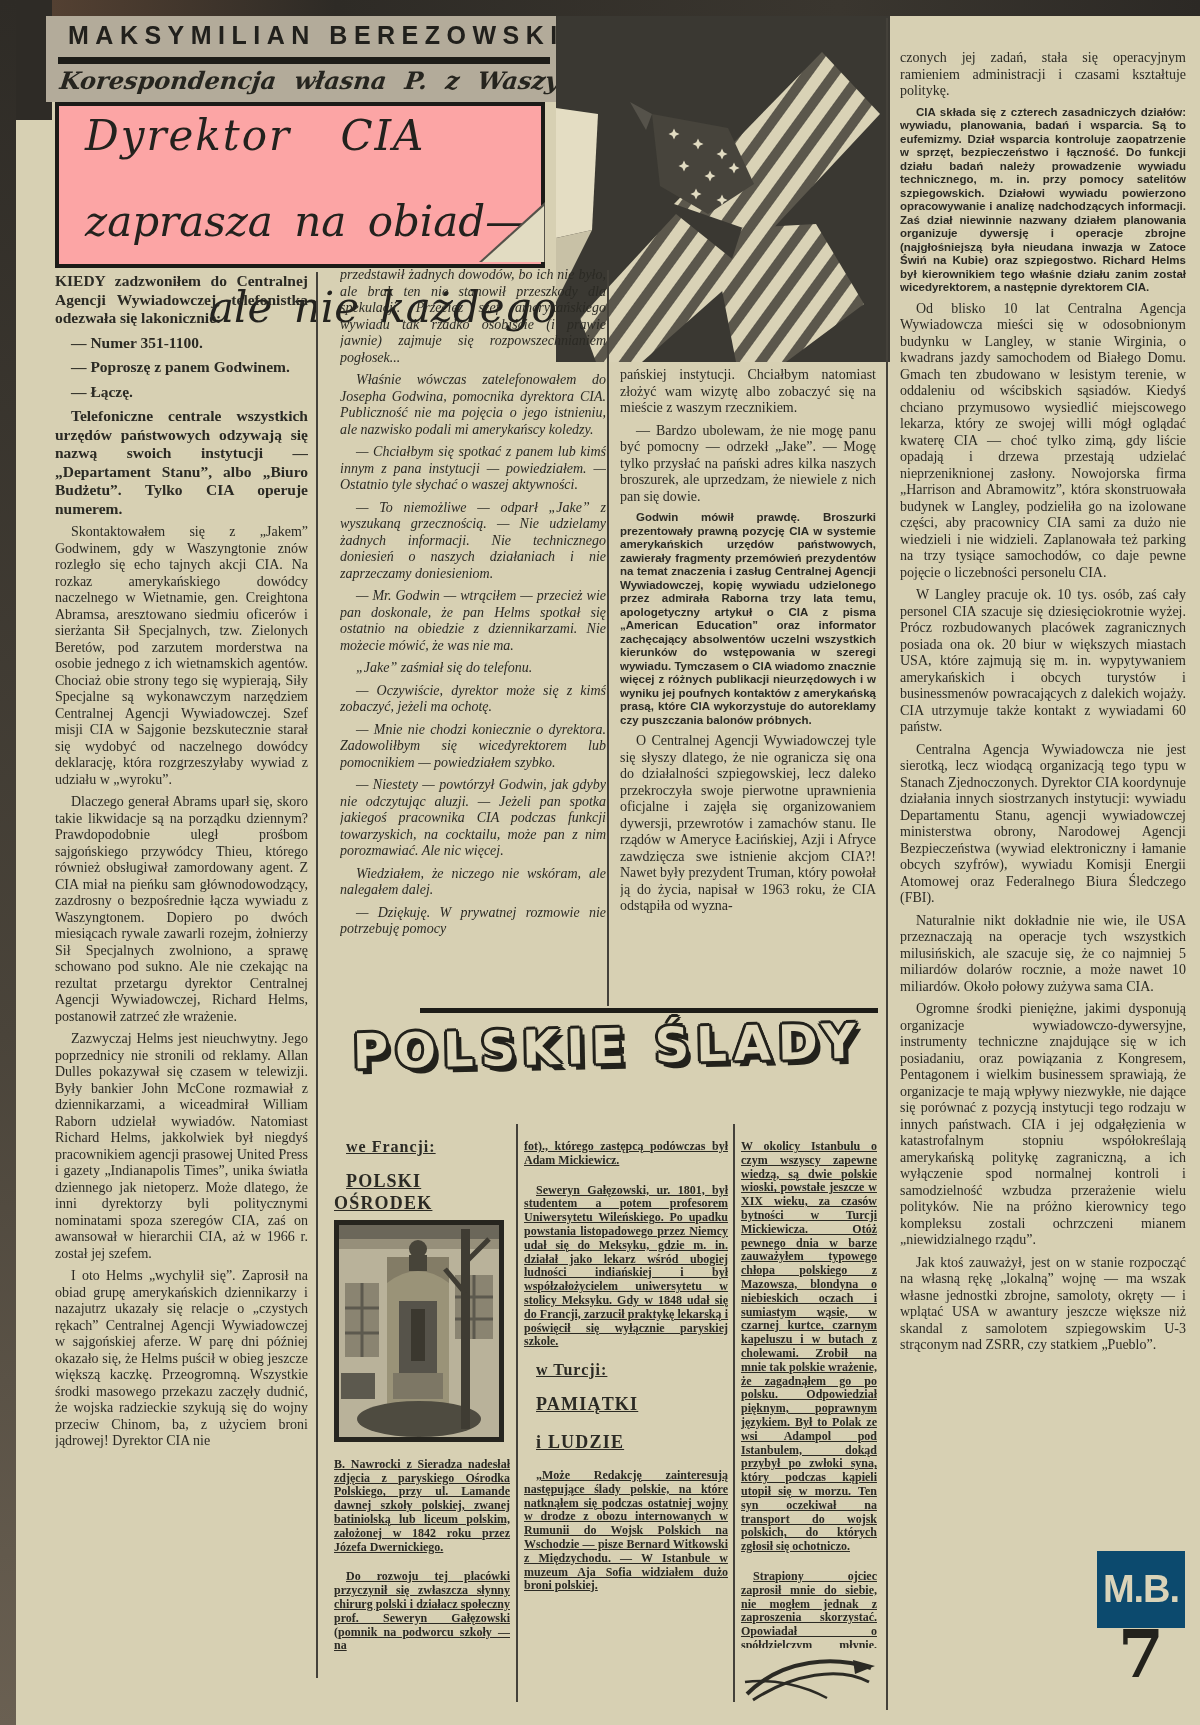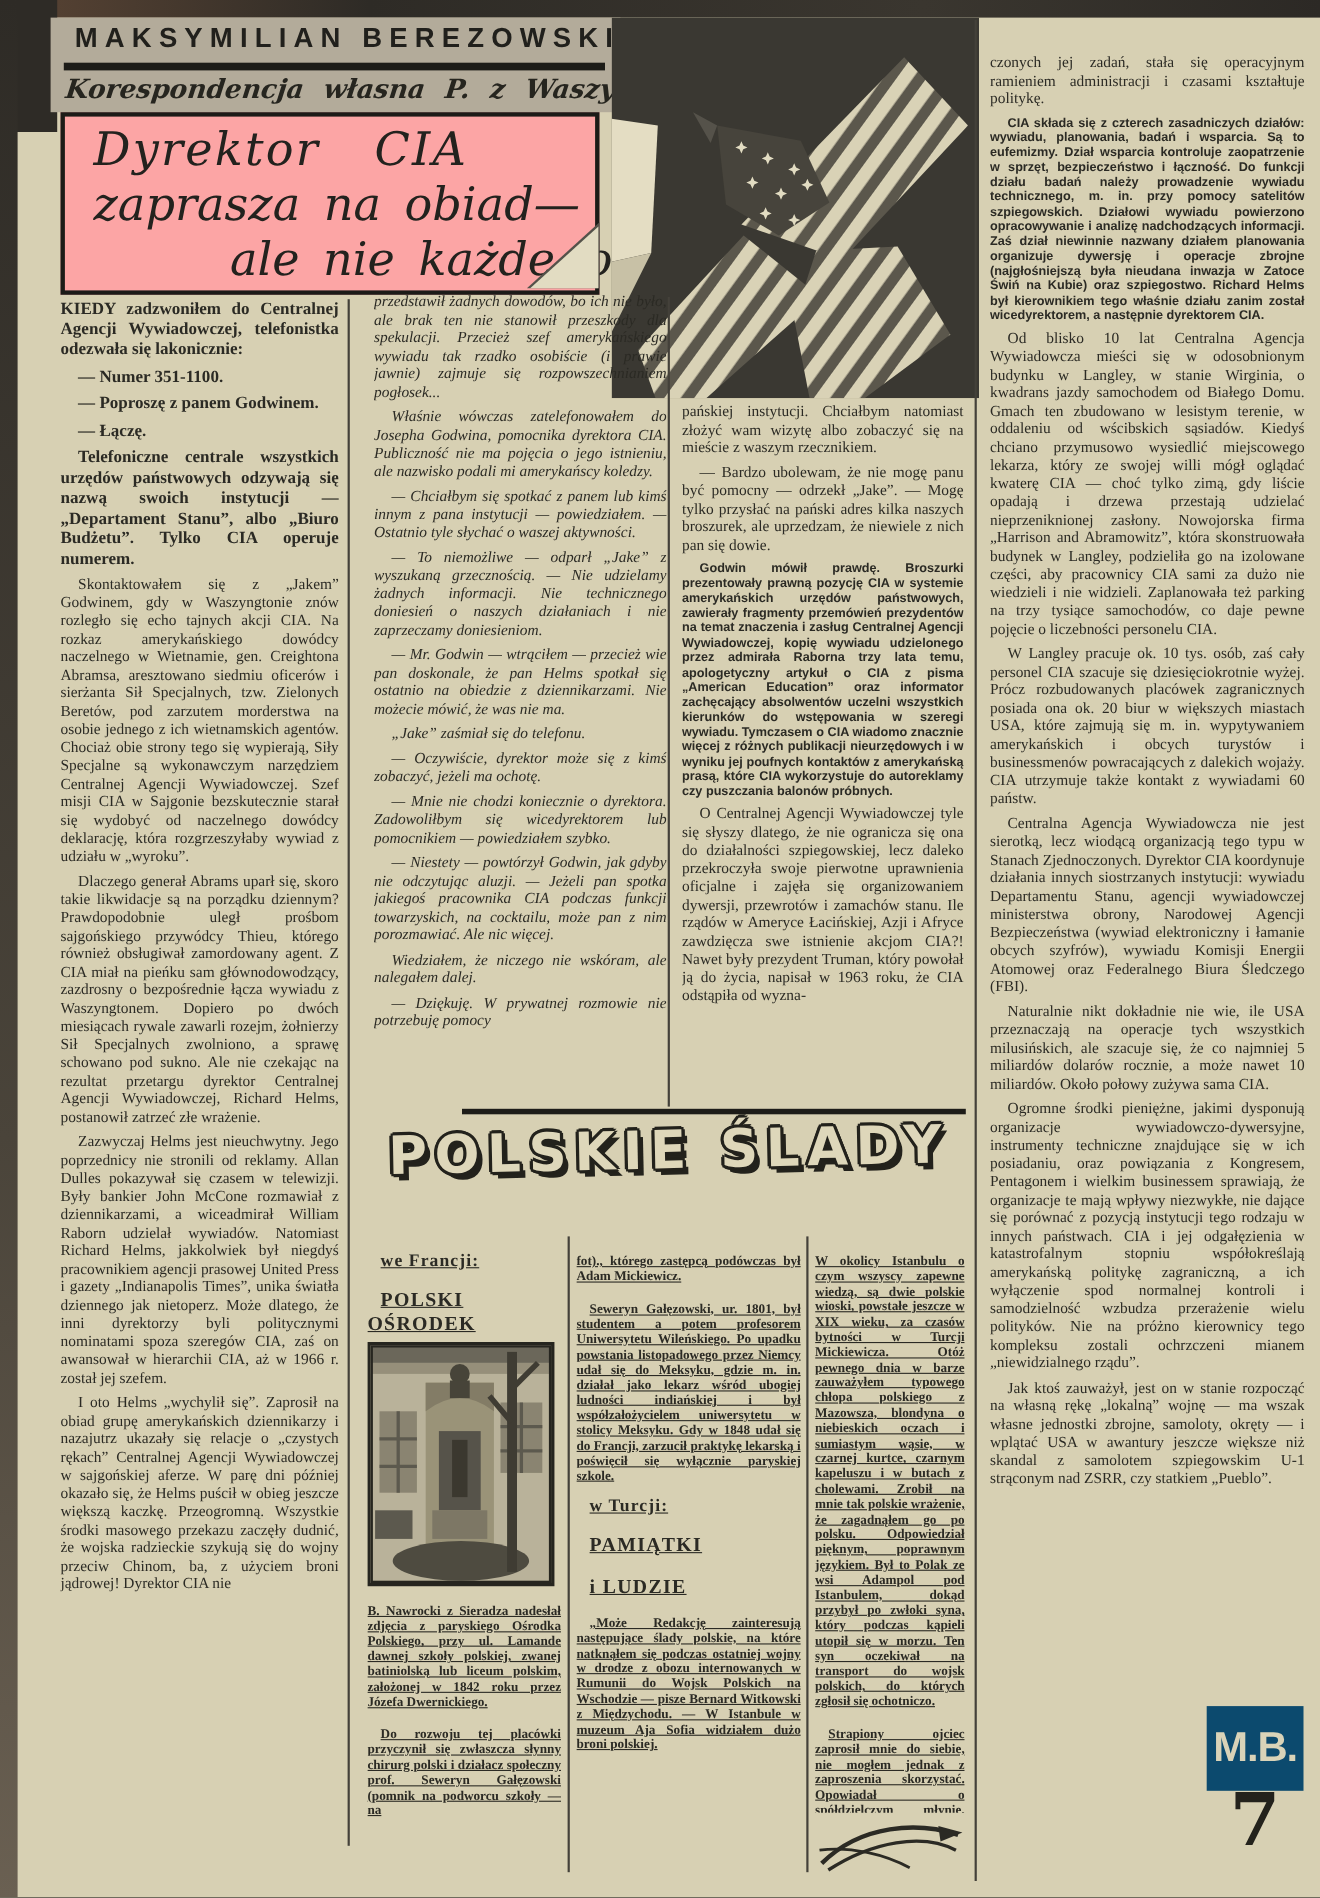--- a/index.html
+++ b/index.html
@@ -14,21 +14,21 @@
   
   .header-strip{left:46px;top:16px;width:518px;height:86px;background:#b3ab9a;}
   .author{position:absolute;left:22px;top:5px;font-family:"Liberation Sans",sans-serif;font-weight:700;
           font-size:25px;letter-spacing:6.5px;color:#21201c;white-space:nowrap;}
   .author-rule{position:absolute;left:12px;top:41px;width:492px;height:7px;background:#1d1c18;}
   .byline{position:absolute;left:14px;top:50px;font-family:"DejaVu Serif",serif;font-style:italic;font-weight:700;
           font-size:24px;color:#26251f;transform:skewX(-7deg);word-spacing:10px;white-space:nowrap;}
 
   
   .headline-box{left:55px;top:102px;width:482px;height:158px;background:#fca5a5;border:4px solid #1c1b18;}
-  .hl{font-family:"DejaVu Serif",serif;font-style:italic;font-size:42px;line-height:50px;color:#23221e;white-space:nowrap;}
+  .hl{font-family:"DejaVu Serif",serif;font-style:italic;font-size:42px;line-height:50px;color:#23221e;white-space:nowrap;margin-top:36px;}
   .hl.l1{margin:5px 0 0 26px;word-spacing:34px;letter-spacing:2px;}
   .hl.l2{margin-left:26px;word-spacing:8px;}
   .hl.l3{margin-left:150px;word-spacing:8px;}
   .fold-shadow{left:479px;top:202px;width:0;height:0;border-left:66px solid transparent;border-bottom:60px solid #55524a;}
   .fold{left:482px;top:206px;width:0;height:0;border-left:62px solid transparent;border-bottom:56px solid #e2dcc2;}
 
   
   .flag-photo{left:556px;top:16px;}
   .monument-photo{display:block;margin:4px 0 8px 0;border:3px solid #26251f;background:#b9b29a;}
 
@@ -155,21 +155,21 @@
   </div>
 
   <div class="col col4">
     <p class="noind">czonych jej zadań, stała się operacyjnym ramieniem administracji i czasami kształtuje politykę.</p>
     <p class="sm">CIA składa się z czterech zasadniczych działów: wywiadu, planowania, badań i wsparcia. Są to eufemizmy. Dział wsparcia kontroluje zaopatrzenie w sprzęt, bezpieczeństwo i łączność. Do funkcji działu badań należy prowadzenie wywiadu technicznego, m. in. przy pomocy satelitów szpiegowskich. Działowi wywiadu powierzono opracowywanie i analizę nadchodzących informacji. Zaś dział niewinnie nazwany działem planowania organizuje dywersję i operacje zbrojne (najgłośniejszą była nieudana inwazja w Zatoce Świń na Kubie) oraz szpiegostwo. Richard Helms był kierownikiem tego właśnie działu zanim został wicedyrektorem, a następnie dyrektorem CIA.</p>
     <p>Od blisko 10 lat Centralna Agencja Wywiadowcza mieści się w odosobnionym budynku w Langley, w stanie Wirginia, o kwadrans jazdy samochodem od Białego Domu. Gmach ten zbudowano w lesistym terenie, w oddaleniu od wścibskich sąsiadów. Kiedyś chciano przymusowo wysiedlić miejscowego lekarza, który ze swojej willi mógł oglądać kwaterę CIA — choć tylko zimą, gdy liście opadają i drzewa przestają udzielać nieprzeniknionej zasłony. Nowojorska firma „Harrison and Abramowitz”, która skonstruowała budynek w Langley, podzieliła go na izolowane części, aby pracownicy CIA sami za dużo nie wiedzieli i nie widzieli. Zaplanowała też parking na trzy tysiące samochodów, co daje pewne pojęcie o liczebności personelu CIA.</p>
     <p>W Langley pracuje ok. 10 tys. osób, zaś cały personel CIA szacuje się dziesięciokrotnie wyżej. Prócz rozbudowanych placówek zagranicznych posiada ona ok. 20 biur w większych miastach USA, które zajmują się m. in. wypytywaniem amerykańskich i obcych turystów i businessmenów powracających z dalekich wojaży. CIA utrzymuje także kontakt z wywiadami 60 państw.</p>
     <p>Centralna Agencja Wywiadowcza nie jest sierotką, lecz wiodącą organizacją tego typu w Stanach Zjednoczonych. Dyrektor CIA koordynuje działania innych siostrzanych instytucji: wywiadu Departamentu Stanu, agencji wywiadowczej ministerstwa obrony, Narodowej Agencji Bezpieczeństwa (wywiad elektroniczny i łamanie obcych szyfrów), wywiadu Komisji Energii Atomowej oraz Federalnego Biura Śledczego (FBI).</p>
     <p>Naturalnie nikt dokładnie nie wie, ile USA przeznaczają na operacje tych wszystkich milusińskich, ale szacuje się, że co najmniej 5 miliardów dolarów rocznie, a może nawet 10 miliardów. Około połowy zużywa sama CIA.</p>
     <p>Ogromne środki pieniężne, jakimi dysponują organizacje wywiadowczo-dywersyjne, instrumenty techniczne znajdujące się w ich posiadaniu, oraz powiązania z Kongresem, Pentagonem i wielkim businessem sprawiają, że organizacje te mają wpływy niezwykłe, nie dające się porównać z pozycją instytucji tego rodzaju w innych państwach. CIA i jej odgałęzienia w katastrofalnym stopniu współokreślają amerykańską politykę zagraniczną, a ich wyłączenie spod normalnej kontroli i samodzielność wzbudza przerażenie wielu polityków. Nie na próżno kierownicy tego kompleksu zostali ochrzczeni mianem „niewidzialnego rządu”.</p>
-    <p>Jak ktoś zauważył, jest on w stanie rozpocząć na własną rękę „lokalną” wojnę — ma wszak własne jednostki zbrojne, samoloty, okręty — i wplątać USA w awantury jeszcze większe niż skandal z samolotem szpiegowskim U-1 strąconym nad ZSRR, czy statkiem „Pueblo”.</p>
+    <p>Jak ktoś zauważył, jest on w stanie rozpocząć na własną rękę „lokalną” wojnę — ma wszak własne jednostki zbrojne, samoloty, okręty — i wplątać USA w awantury jeszcze większe niż skandal z samolotem szpiegowskim U-3 strąconym nad ZSRR, czy statkiem „Pueblo”.</p>
   </div>
 
   <div class="abs hr-ps"></div>
   <div class="abs ps-title">POLSKIE ŚLADY</div>
 
   <div class="vr" style="left:516px;top:1124px;height:578px;"></div>
   <div class="vr" style="left:733px;top:1124px;height:578px;"></div>
 
   <div class="ps-col psA">
     <p class="ps-label">we Francji:</p>

